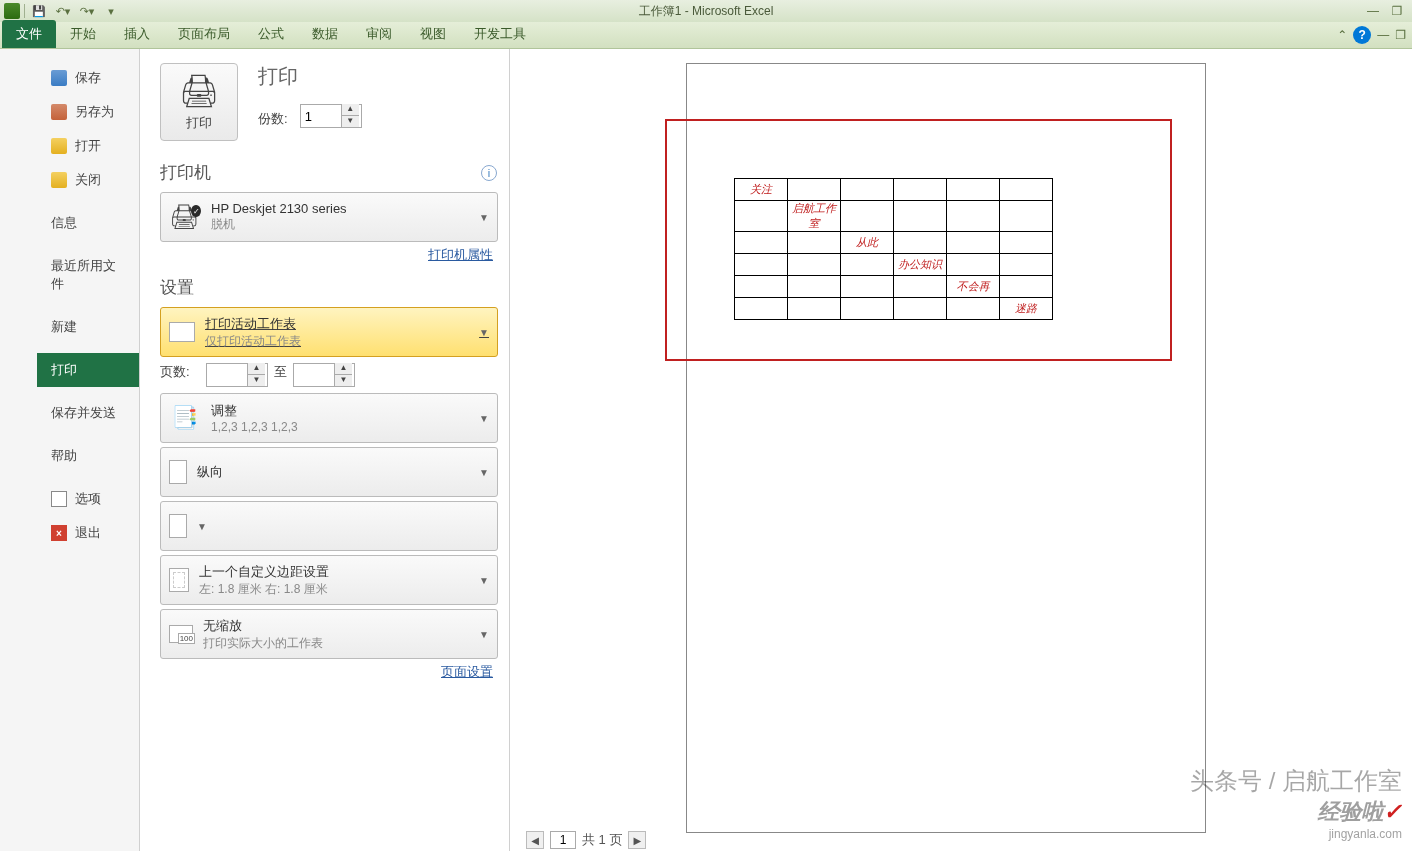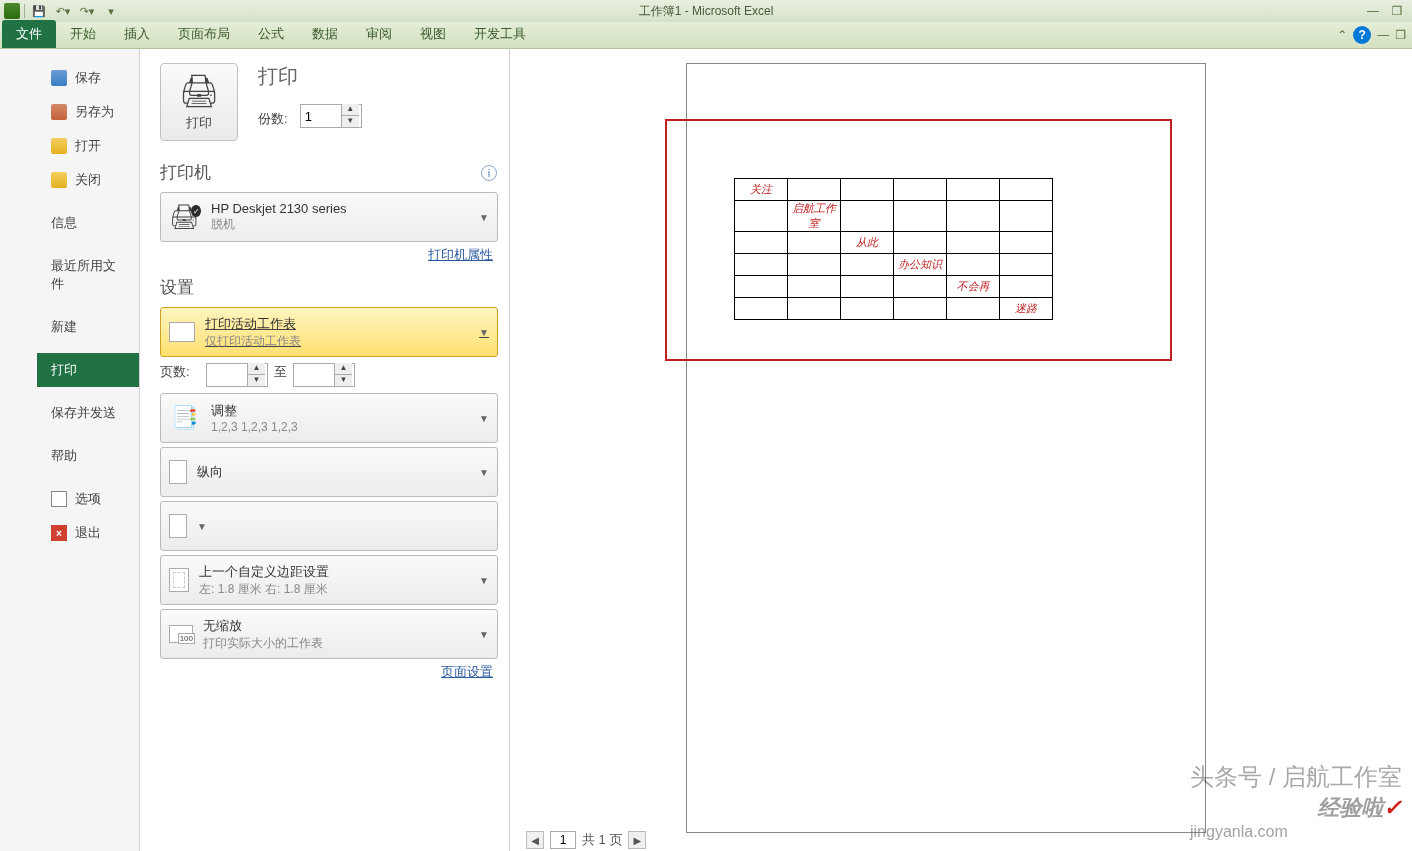--- a/index.html
+++ b/index.html
@@ -87,21 +87,21 @@
     
     .page-nav { position:absolute; bottom:2px; left:16px; display:flex; align-items:center; gap:6px; font-size:13px; color:#555;}
     .page-nav .nav-btn { width:18px; height:18px; border:1px solid #bbb; background:#f0f0f0; display:flex; align-items:center; justify-content:center; font-size:10px; cursor:pointer;}
     .page-nav input { width:26px; height:18px; border:1px solid #aaa; text-align:center; font-size:12px;}
 
     
     .watermark { position:absolute; right:10px; bottom:10px; text-align:right;}
     .watermark .wm1 { font-size:24px; color:rgba(0,0,0,0.35); font-weight:300;}
     .watermark .wm2 { font-size:22px; color:rgba(80,80,80,0.55); font-weight:bold; font-style:italic;}
     .watermark .wm2 .chk { color:#d02020;}
-    .watermark .wm3 { font-size:16px; color:rgba(100,100,100,0.6); text-align:left;}
+    .watermark .wm3 { font-size:12px; color:rgba(100,100,100,0.6); text-align:right;}
 
     .status-check { width:12px; height:12px; background:#2a2a2a; border-radius:50%; display:inline-flex; align-items:center; justify-content:center; color:#fff; font-size:8px; margin-left:-8px; margin-top:-12px; position:relative; z-index:1;}
   </style>
 </head>
 <body>
 
 <div class="titlebar">
   <div class="qat">
     <div class="excel-icon"></div>
     <div class="qat-sep"></div>

